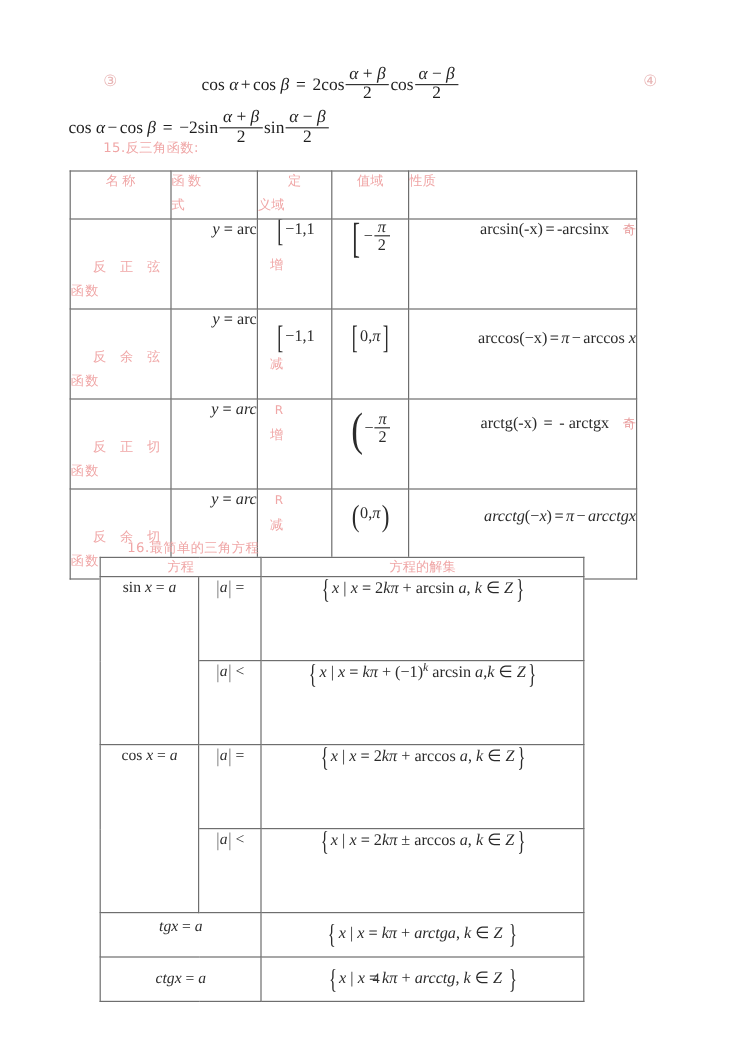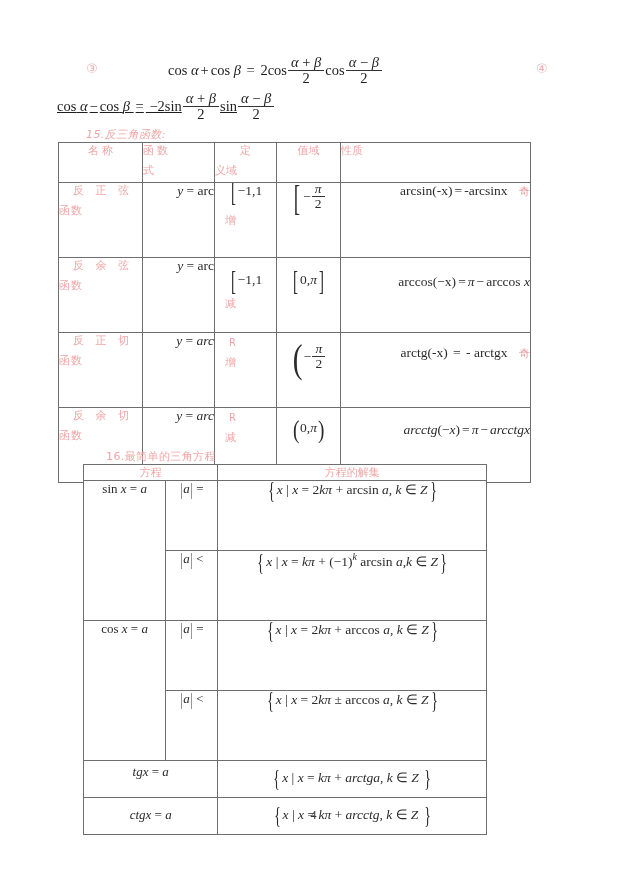--- a/index.html
+++ b/index.html
@@ -92,32 +92,32 @@
   #circ3 { left: 86px;  top: 61px; }
   #circ4 { left: 536px; top: 61px; }
 
   .formula {
     position: absolute;
     font-size: 14.5px;
     white-space: nowrap;
     color: #1e1e1e;
   }
   #f1 { left: 168px; top: 56px; }
-  #f2 { left: 57px;  top: 92px; text-decoration: underline; }
+  #f2 { left: 57px;  top: 92px; }
 
   
   .caption {
     position: absolute;
     color: #f0a6a6;
     font-family: "DejaVu Sans", "Liberation Sans", sans-serif;
     font-size: 11px;
     letter-spacing: 0.4px;
     white-space: nowrap;
   }
-  #cap15 { left: 86px;  top: 127px; font-style: italic; }
+  #cap15 { left: 86px;  top: 116px; }
   #cap16 { left: 106px; top: 449px; }
 
   
   table.doc {
     position: absolute;
     border-collapse: collapse;
     table-layout: fixed;
     background: #fff;
   }
   table.doc td, table.doc th {
@@ -132,33 +132,33 @@
   
   #tbl-inverse { left: 58px; top: 142px; width: 472px; }
   #tbl-inverse col.c1 { width: 84px; }
   #tbl-inverse col.c2 { width: 72px; }
   #tbl-inverse col.c3 { width: 62px; }
   #tbl-inverse col.c4 { width: 64px; }
   #tbl-inverse col.c5 { width: 190px; }
 
   .hdr-cn {
     color: #f0a6a6;
-    font-family: Liberation Sans, sans-serif;
+    font-family: Liberation Serif, serif;
     font-size: 11px;
     padding: 4px 6px 0 6px;
   }
   .hdr-cn .l2 { display: block; margin-top: 5px; }
 
   .name-cn {
     color: #f0a6a6;
     font-family: "DejaVu Sans", "Liberation Sans", sans-serif;
     font-size: 11px;
     padding: 6px 4px 0 4px;
   }
-  .name-cn .l1 { display: block; letter-spacing: 4px; padding-left: 14px;}
+  .name-cn .l1 { display: block; text-align: center; letter-spacing: 4px; padding-left: 14px; margin-top: 32px;}
   .name-cn .l2 { display: block; margin-top: 5px; letter-spacing: 1px; }
 
   .cell-fn  { padding: 8px 0 0 0; text-align: right; font-size: 13.5px; }
   .cell-dom { padding: 6px 0 0 0; text-align: center; font-size: 13.5px; position: relative; }
   .cell-dom .mono { position: absolute; left: 10px; top: 30px; color: #f0a6a6;
                     font-family: "DejaVu Sans","Liberation Sans",sans-serif; font-size: 11px; }
   .cell-dom .mono-r { position: absolute; left: 14px; top: 4px; color: #f0a6a6;
                     font-family: "DejaVu Sans","Liberation Sans",sans-serif; font-size: 10px; }
   .cell-rng { padding: 6px 0 0 0; text-align: center; font-size: 13.5px; }
   .cell-prop{ padding: 8px 0 0 0; text-align: right; font-size: 13.5px; }

